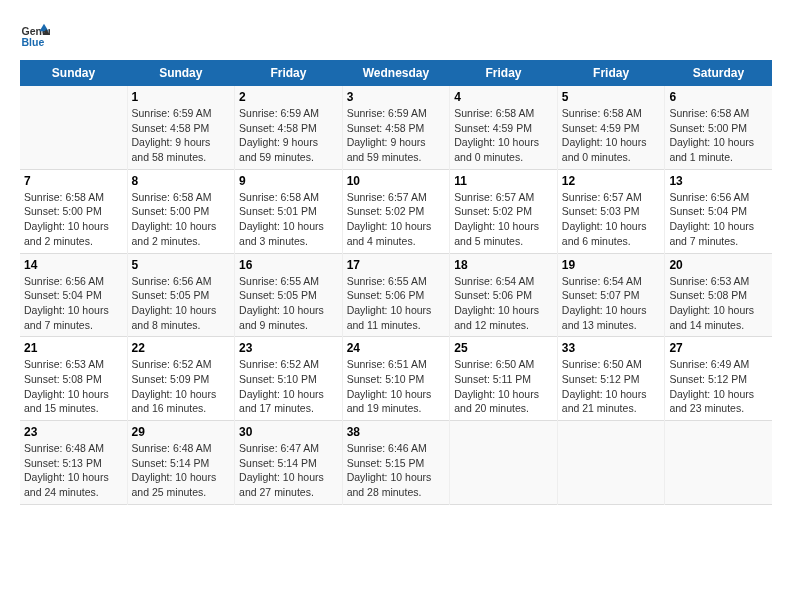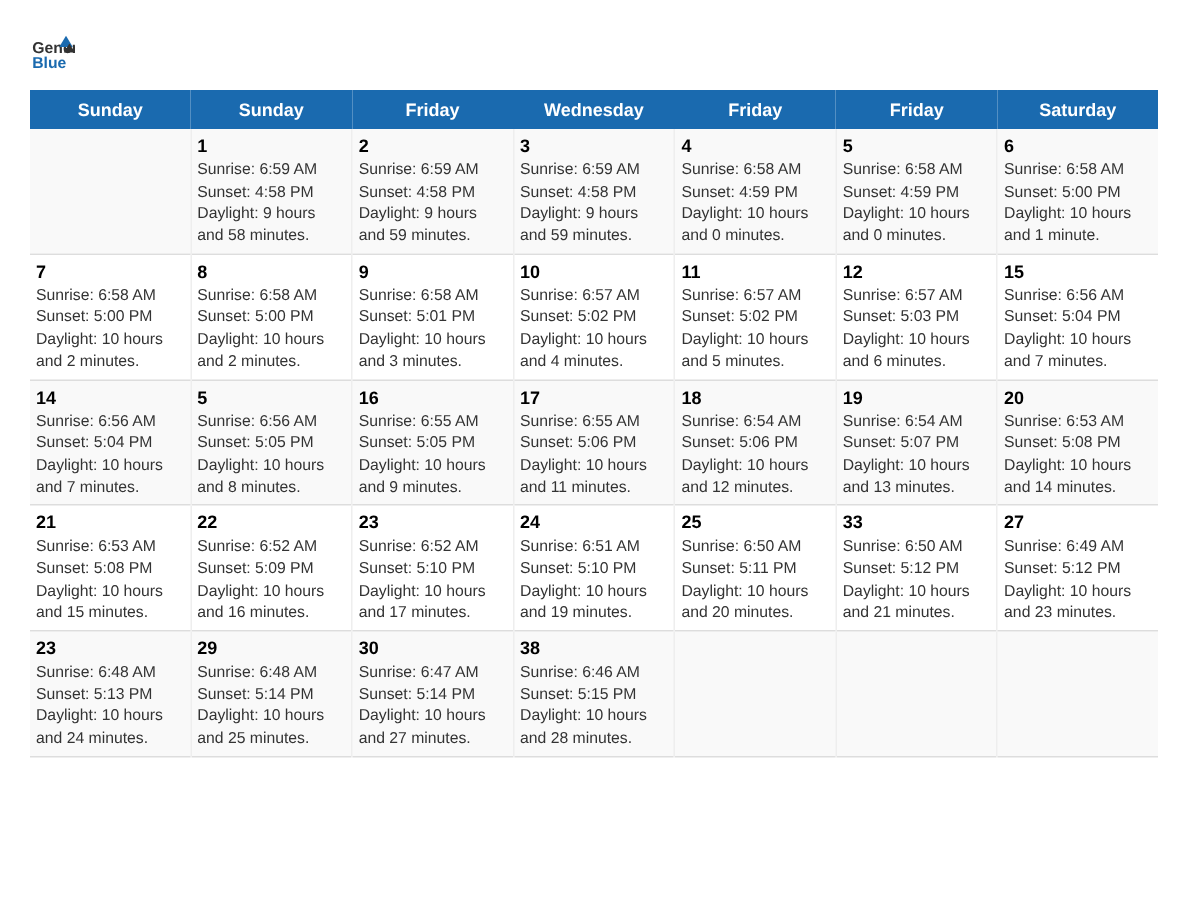--- a/index.html
+++ b/index.html
@@ -157,21 +157,21 @@
         </td>
         <td>
           <span class="day-num">11</span>
           <div class="day-info">Sunrise: 6:57 AM<br>Sunset: 5:02 PM<br>Daylight: 10 hours<br>and 5 minutes.</div>
         </td>
         <td>
           <span class="day-num">12</span>
           <div class="day-info">Sunrise: 6:57 AM<br>Sunset: 5:03 PM<br>Daylight: 10 hours<br>and 6 minutes.</div>
         </td>
         <td>
-          <span class="day-num">15</span>
+          <span class="day-num">13</span>
           <div class="day-info">Sunrise: 6:56 AM<br>Sunset: 5:04 PM<br>Daylight: 10 hours<br>and 7 minutes.</div>
         </td>
       </tr>
       <tr>
         <td>
           <span class="day-num">14</span>
           <div class="day-info">Sunrise: 6:56 AM<br>Sunset: 5:04 PM<br>Daylight: 10 hours<br>and 7 minutes.</div>
         </td>
         <td>
           <span class="day-num">5</span>

